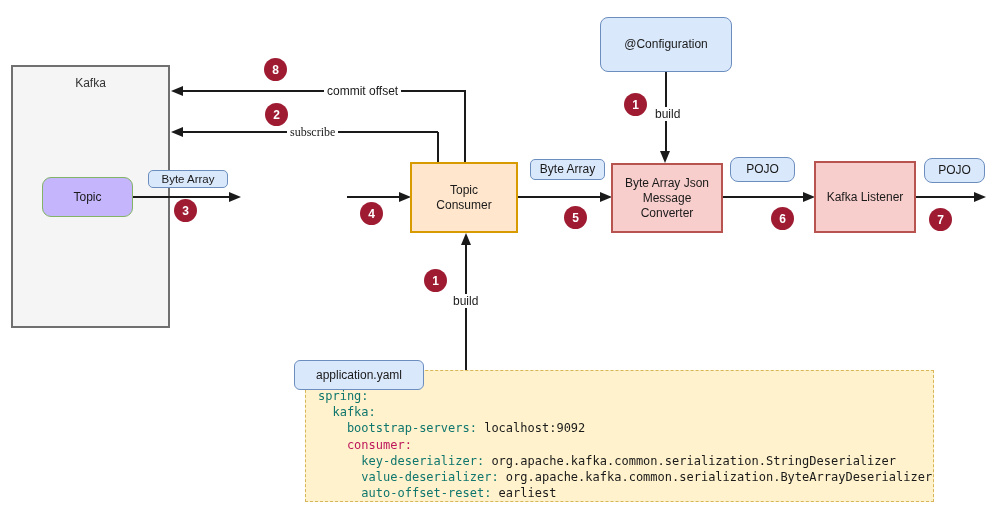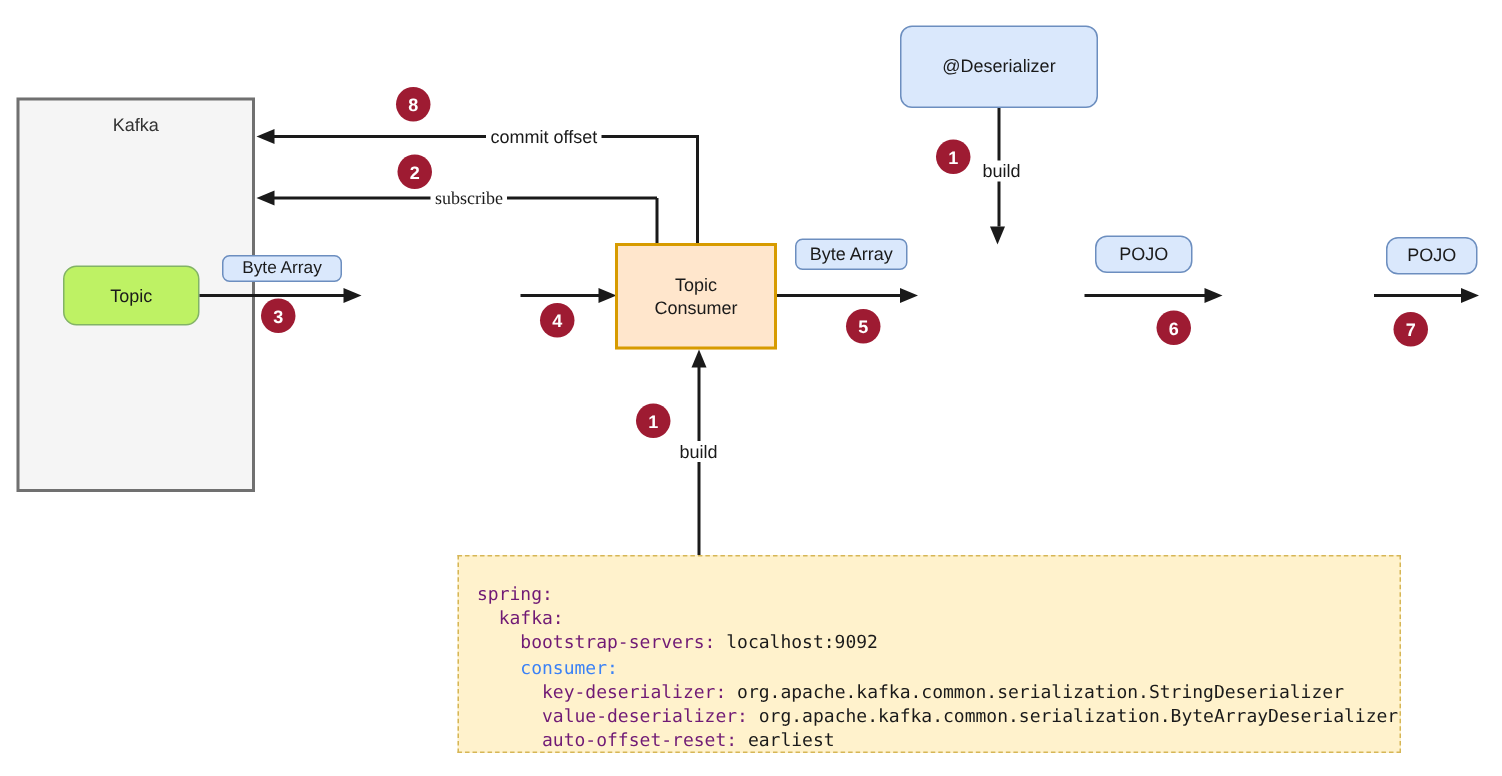--- a/index.html
+++ b/index.html
@@ -6,21 +6,21 @@
   .canvas{
     position:relative;width:1001px;height:517px;background:#ffffff;
     font-family:"Liberation Sans",sans-serif;color:#1a1a1a;overflow:hidden;
   }
   .node{
     position:absolute;display:flex;align-items:center;justify-content:center;
     text-align:center;font-size:12px;line-height:15px;color:#1a1a1a;box-sizing:border-box;
   }
   .container-box{background:#f5f5f5;border:2px solid #707070;}
   .container-title{position:absolute;left:0;right:0;top:9px;text-align:center;font-size:12px;color:#333333;}
-  .green{background:#bef264;border:1px solid #82b366;border-radius:9px;}
+  .green{background:#c4b5fd;border:1px solid #82b366;border-radius:9px;}
   .orange{background:#ffe6cc;border:2px solid #d79b00;}
   .pink{background:#f8cecc;border:2px solid #b85450;}
   .bluebox{background:#dae8fc;border:1px solid #6c8ebf;border-radius:8px;}
   .pill{background:#dae8fc;border:1px solid #6c8ebf;border-radius:5px;font-size:12px;}
   .hline{position:absolute;height:2px;background:#1a1a1a;}
   .vline{position:absolute;width:2px;background:#1a1a1a;}
   .ah{position:absolute;width:0;height:0;}
   .ah-right{border-top:5px solid transparent;border-bottom:5px solid transparent;border-left:12px solid #1a1a1a;}
   .ah-left{border-top:5px solid transparent;border-bottom:5px solid transparent;border-right:12px solid #1a1a1a;}
   .ah-up{border-left:5px solid transparent;border-right:5px solid transparent;border-bottom:12px solid #1a1a1a;}
@@ -39,22 +39,22 @@
   .yaml-tab{
     position:absolute;left:294px;top:360px;width:128px;height:28px;
     background:#dae8fc;border:1px solid #6c8ebf;border-radius:6px;
     display:flex;align-items:center;justify-content:center;font-size:12px;
   }
   .code{
     position:absolute;left:318px;top:388px;width:610px;
     font-family:"DejaVu Sans Mono","Liberation Mono",monospace;
     font-size:12px;line-height:16.2px;white-space:pre;
   }
-  .code-key{color:#701a75;}
-  .code-plain{color:#3b82f6;}
+  .code-key{color:#0f766e;}
+  .code-plain{color:#be185d;}
   .code-value{color:#1a1a1a;}
 </style>
 </head>
 <body>
 
 <div class="canvas">
 
   <div class="node container-box" style="left:11px;top:65px;width:159px;height:263px;">
     <span class="container-title">Kafka</span>
   </div>
@@ -89,35 +89,41 @@
   </div>
 
   <div class="hline" style="left:518px;top:196px;width:83px;"></div>
   <div class="ah ah-right" style="left:600px;top:192px;"></div>
 
   <div class="node pill" style="left:530px;top:159px;width:75px;height:21px;">
     <span>Byte Array</span>
   </div>
 
   <div class="node bluebox" style="left:600px;top:17px;width:132px;height:55px;">
-    <span>@Deserializer</span>
+    <span>@Configuration</span>
   </div>
 
   <div class="vline" style="left:665px;top:72px;height:79px;"></div>
   <div class="ah ah-down" style="left:660px;top:151px;"></div>
   <div class="edge-label" style="left:652px;top:107px;">build</div>
 
+  <div class="node pink" style="left:611px;top:163px;width:112px;height:70px;padding:0 10px;">
+    <span>Byte Array Json Message Converter</span>
+  </div>
 
   <div class="hline" style="left:723px;top:196px;width:81px;"></div>
   <div class="ah ah-right" style="left:803px;top:192px;"></div>
 
   <div class="node pill" style="left:730px;top:157px;width:65px;height:25px;border-radius:8px;">
     <span>POJO</span>
   </div>
 
+  <div class="node pink" style="left:814px;top:161px;width:102px;height:72px;">
+    <span>Kafka Listener</span>
+  </div>
 
   <div class="hline" style="left:916px;top:196px;width:59px;"></div>
   <div class="ah ah-right" style="left:974px;top:192px;"></div>
 
   <div class="node pill" style="left:924px;top:158px;width:61px;height:25px;border-radius:8px;">
     <span>POJO</span>
   </div>
 
   <div class="ah ah-up" style="left:461px;top:233px;"></div>
   <div class="vline" style="left:465px;top:244px;height:126px;"></div>
@@ -127,15 +133,18 @@
   <div class="badge" style="left:265px;top:103px;">2</div>
   <div class="badge" style="left:174px;top:199px;">3</div>
   <div class="badge" style="left:360px;top:202px;">4</div>
   <div class="badge" style="left:564px;top:206px;">5</div>
   <div class="badge" style="left:771px;top:207px;">6</div>
   <div class="badge" style="left:929px;top:208px;">7</div>
   <div class="badge" style="left:624px;top:93px;">1</div>
   <div class="badge" style="left:424px;top:269px;">1</div>
 
   <div class="yaml-panel"></div>
+  <div class="yaml-tab">
+    <span>application.yaml</span>
+  </div>
   <div class="code" id="code-block"><div class="code-line" style="padding-left: 0ch;"><span class="code-key">spring:</span></div><div class="code-line" style="padding-left: 2ch;"><span class="code-key">kafka:</span></div><div class="code-line" style="padding-left: 4ch;"><span class="code-key">bootstrap-servers:</span><span class="code-value"> localhost:9092</span></div><div class="code-line" style="padding-left: 4ch;"><span class="code-plain">consumer:</span></div><div class="code-line" style="padding-left: 6ch;"><span class="code-key">key-deserializer:</span><span class="code-value"> org.apache.kafka.common.serialization.StringDeserializer</span></div><div class="code-line" style="padding-left: 6ch;"><span class="code-key">value-deserializer:</span><span class="code-value"> org.apache.kafka.common.serialization.ByteArrayDeserializer</span></div><div class="code-line" style="padding-left: 6ch;"><span class="code-key">auto-offset-reset:</span><span class="code-value"> earliest</span></div></div>
 
 </div>
 
 </body></html>

